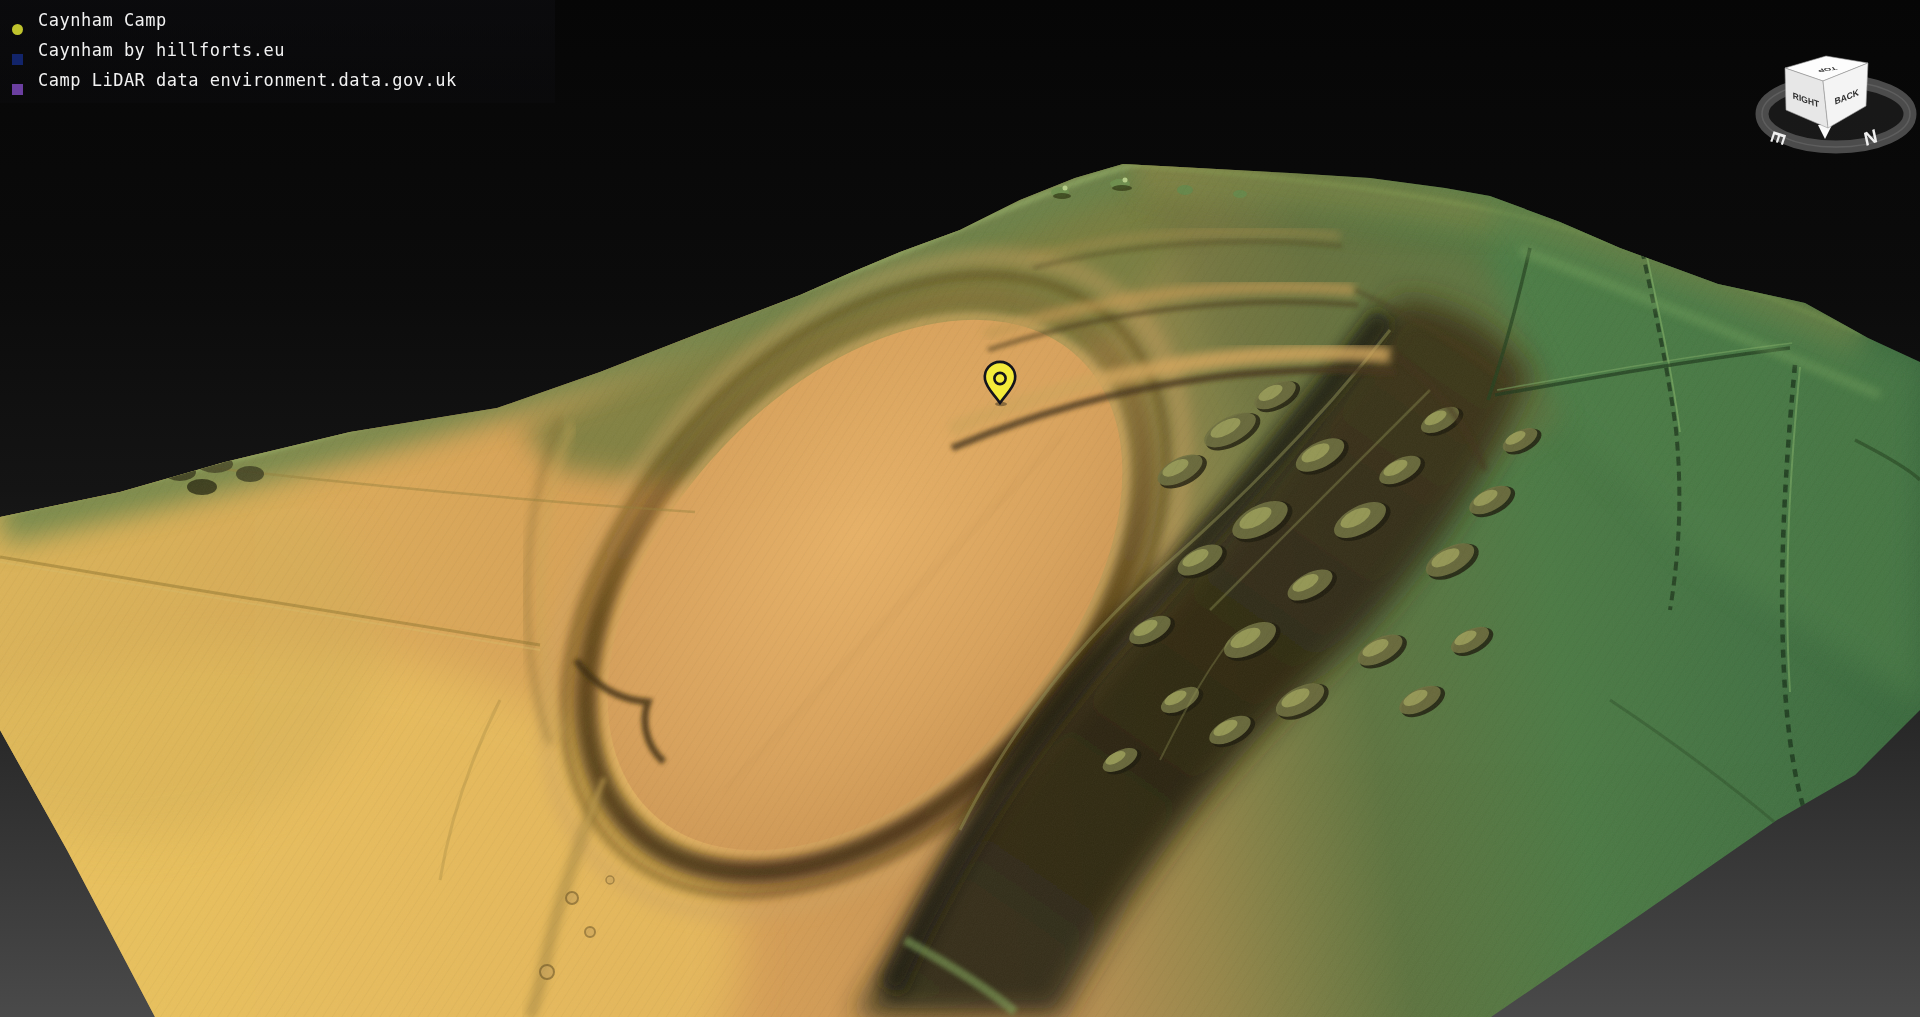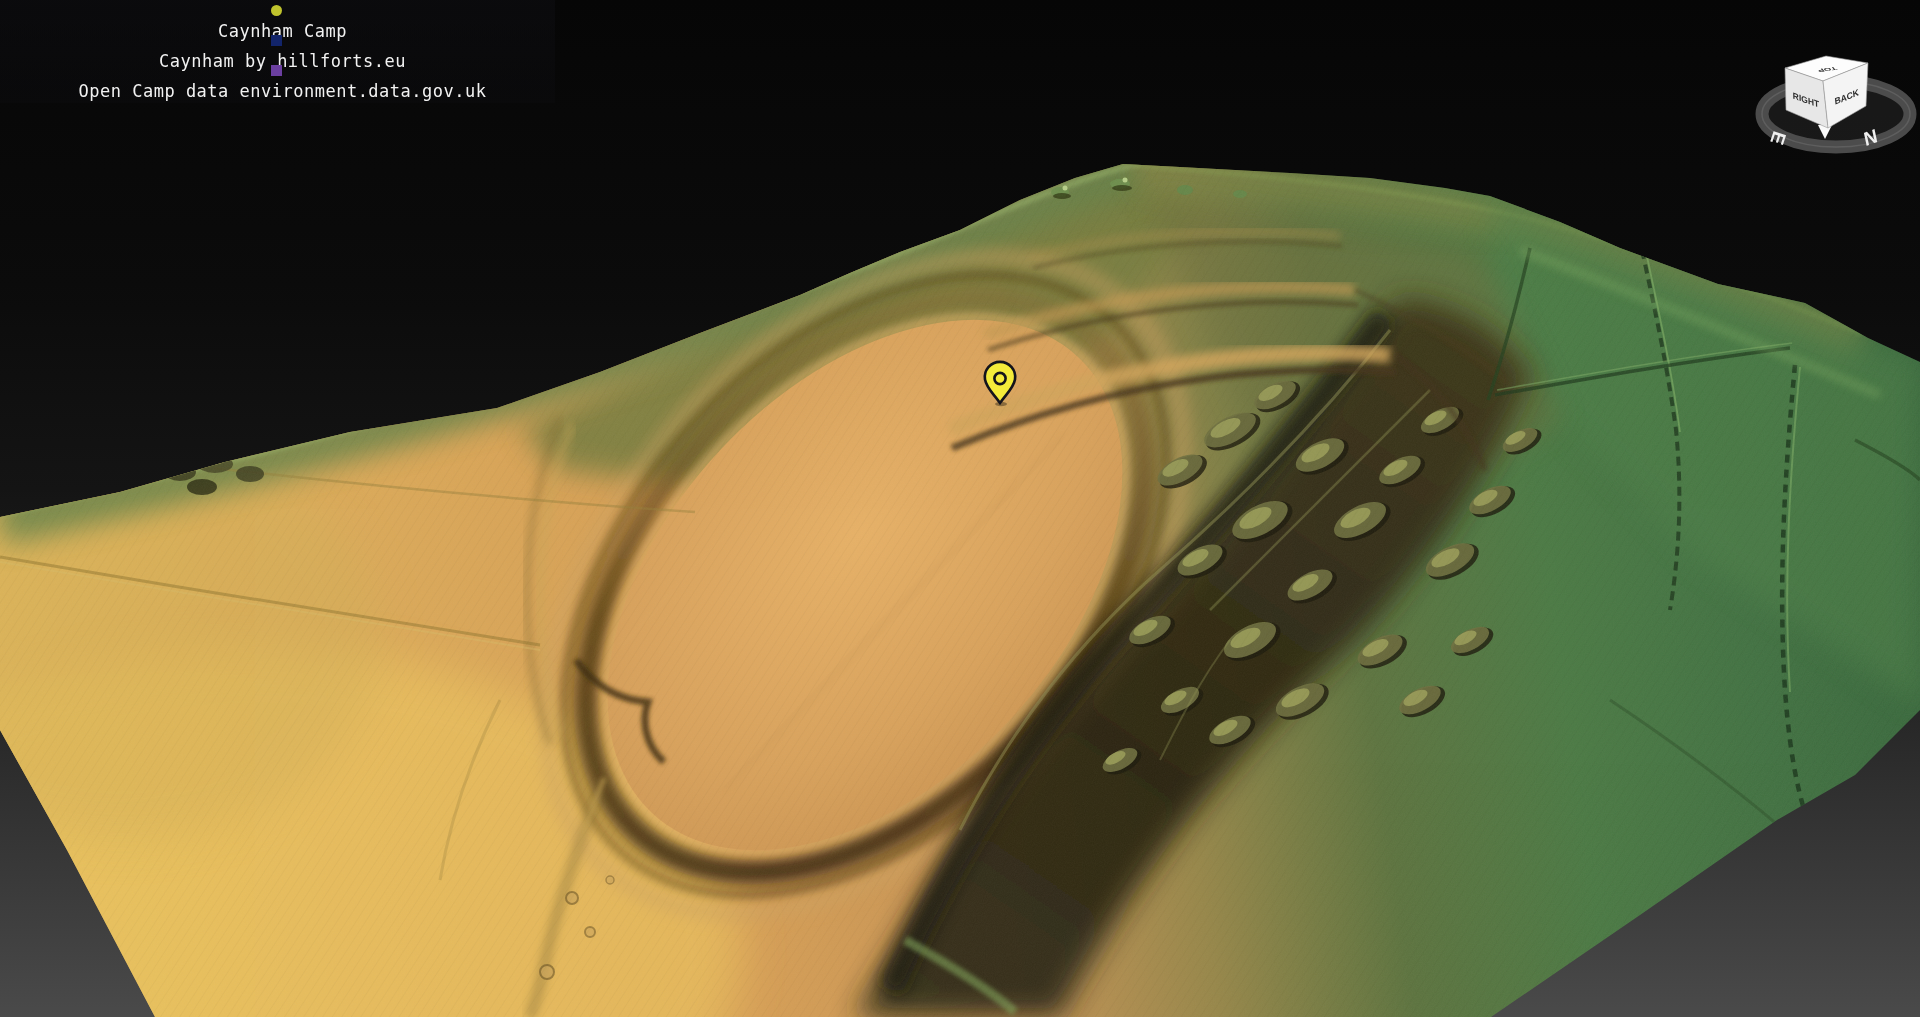--- a/index.html
+++ b/index.html
@@ -4,21 +4,21 @@
 <style>
   html,body{margin:0;padding:0;width:1920px;height:1017px;overflow:hidden;
     background:linear-gradient(180deg,#060606 0%,#0b0b0b 28%,#141414 48%,#242424 68%,#383838 85%,#4a4a4a 100%);
     font-family:"DejaVu Sans Mono","Liberation Mono",monospace;}
   .stage{position:relative;width:1920px;height:1017px;}
   .scene{position:absolute;left:0;top:0;}
   
   .legend{position:absolute;left:0;top:0;width:545px;padding:5px 0 8px 10px;
     background:linear-gradient(180deg,rgba(14,14,18,.55),rgba(14,14,18,.30));
     color:#f2f2f2;font-size:17px;line-height:30px;}
-  .legend-row{display:flex;align-items:center;height:30px;cursor:pointer;flex-direction:column;}
+  .legend-row{display:flex;align-items:flex-end;height:30px;cursor:pointer;}
   .legend-marker{display:inline-block;width:11px;height:11px;margin:0 15px 0 2px;flex:0 0 11px;}
   .legend-marker.circle{border-radius:50%;}
   .legend-label{white-space:nowrap;letter-spacing:.5px;}
   
   .navcube{position:absolute;left:1738px;top:18px;width:192px;height:144px;cursor:pointer;}
   .facelabel{font-family:"Liberation Sans",sans-serif;font-weight:bold;fill:#2e2e2e;}
   .compassletter{font-family:"Liberation Sans",sans-serif;font-weight:bold;fill:#f0f0f0;}
 </style>
 </head>
 <body>
@@ -266,21 +266,21 @@
   <div class="legend-row">
     <span class="legend-marker circle" style="background: rgb(191, 195, 45);"></span>
     <span class="legend-label">Caynham Camp</span>
   </div>
   <div class="legend-row">
     <span class="legend-marker" style="background: rgb(18, 36, 106);"></span>
     <span class="legend-label">Caynham by hillforts.eu</span>
   </div>
   <div class="legend-row">
     <span class="legend-marker" style="background: rgb(107, 63, 160);"></span>
-    <span class="legend-label">Open Camp data environment.data.gov.uk</span>
+    <span class="legend-label">Camp LiDAR data environment.data.gov.uk</span>
   </div>
 </div>
 
 <svg class="navcube" width="192" height="144" viewBox="0 0 192 144">
   <g>
     <ellipse cx="98" cy="96" rx="74" ry="33" fill="#262626" opacity=".55"></ellipse>
     <ellipse cx="98" cy="96" rx="74" ry="33" fill="none" stroke="#4f4f4f" stroke-width="13" opacity=".95"></ellipse>
     <ellipse cx="98" cy="96" rx="74" ry="33" fill="none" stroke="#6a6a6a" stroke-width="1.5" opacity=".6"></ellipse>
     <text class="compassletter" font-size="19" text-anchor="middle" transform="translate(34,118) rotate(108)">E</text>
     <text class="compassletter" font-size="19" text-anchor="middle" transform="translate(134,126) rotate(-20) skewX(-8)">N</text>

